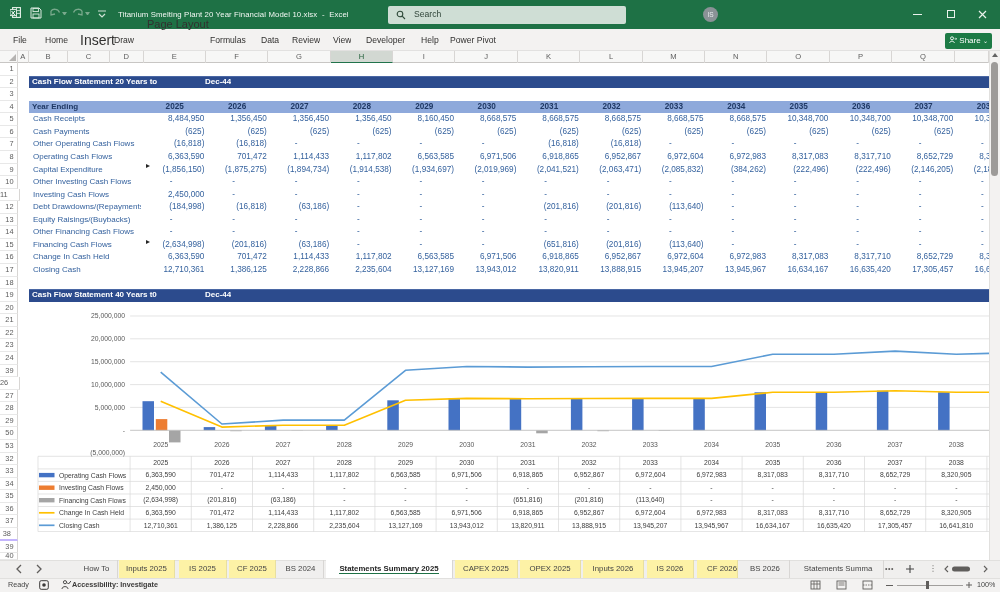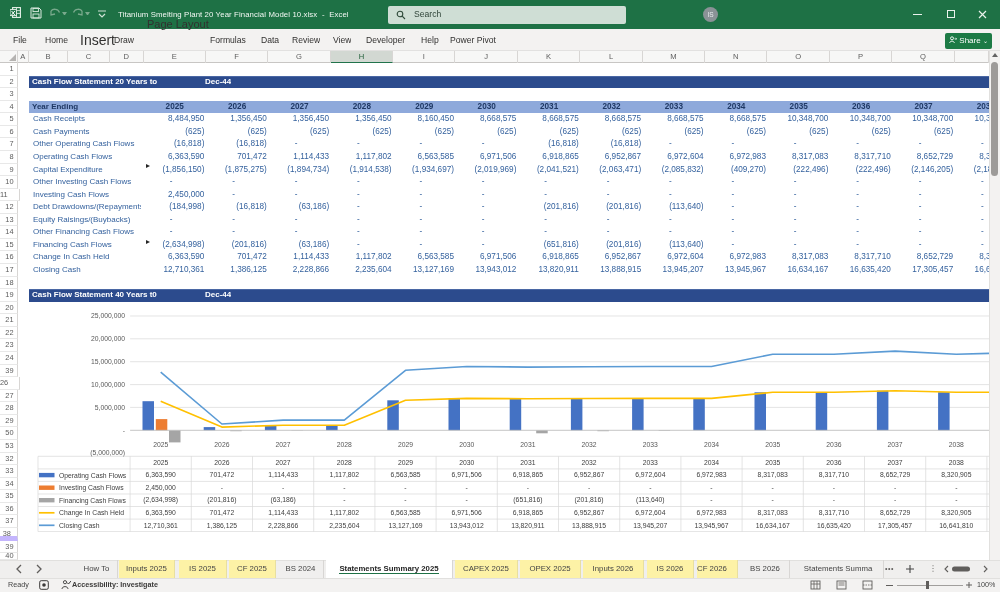--- a/index.html
+++ b/index.html
@@ -117,21 +117,21 @@
 <div class="abs" style="left:0;top:402.28200000000004px;width:17.5px;height:12.565999999999974px;border-right:1px solid #d8d6d4;border-bottom:1px solid #e8e8e8;color:#5c5c5c;font-size:7.4px;text-align:right;line-height:12.565999999999974px;padding-right:3px">28</div>
 <div class="abs" style="left:0;top:414.848px;width:17.5px;height:12.565999999999974px;border-right:1px solid #d8d6d4;border-bottom:1px solid #e8e8e8;color:#5c5c5c;font-size:7.4px;text-align:right;line-height:12.565999999999974px;padding-right:3px">29</div>
 <div class="abs" style="left:0;top:427.41400000000004px;width:17.5px;height:12.565999999999974px;border-right:1px solid #d8d6d4;border-bottom:1px solid #e8e8e8;color:#5c5c5c;font-size:7.4px;text-align:right;line-height:12.565999999999974px;padding-right:3px">50</div>
 <div class="abs" style="left:0;top:439.98px;width:17.5px;height:12.565999999999974px;border-right:1px solid #d8d6d4;border-bottom:1px solid #e8e8e8;color:#5c5c5c;font-size:7.4px;text-align:right;line-height:12.565999999999974px;padding-right:3px">53</div>
 <div class="abs" style="left:0;top:452.54600000000005px;width:17.5px;height:12.565999999999974px;border-right:1px solid #d8d6d4;border-bottom:1px solid #e8e8e8;color:#5c5c5c;font-size:7.4px;text-align:right;line-height:12.565999999999974px;padding-right:3px">32</div>
 <div class="abs" style="left:0;top:465.112px;width:17.5px;height:12.565999999999974px;border-right:1px solid #d8d6d4;border-bottom:1px solid #e8e8e8;color:#5c5c5c;font-size:7.4px;text-align:right;line-height:12.565999999999974px;padding-right:3px">33</div>
 <div class="abs" style="left:0;top:477.678px;width:17.5px;height:12.565999999999974px;border-right:1px solid #d8d6d4;border-bottom:1px solid #e8e8e8;color:#5c5c5c;font-size:7.4px;text-align:right;line-height:12.565999999999974px;padding-right:3px">34</div>
 <div class="abs" style="left:0;top:490.244px;width:17.5px;height:12.565999999999974px;border-right:1px solid #d8d6d4;border-bottom:1px solid #e8e8e8;color:#5c5c5c;font-size:7.4px;text-align:right;line-height:12.565999999999974px;padding-right:3px">35</div>
 <div class="abs" style="left:0;top:502.81px;width:17.5px;height:12.565999999999974px;border-right:1px solid #d8d6d4;border-bottom:1px solid #e8e8e8;color:#5c5c5c;font-size:7.4px;text-align:right;line-height:12.565999999999974px;padding-right:3px">36</div>
 <div class="abs" style="left:0;top:515.376px;width:17.5px;height:12.566000000000031px;border-right:1px solid #d8d6d4;border-bottom:1px solid #e8e8e8;color:#5c5c5c;font-size:7.4px;text-align:right;line-height:12.566000000000031px;padding-right:3px">37</div>
-<div class="abs" style="left:0;top:527.942px;width:17.5px;height:12.566000000000031px;border-right:1px solid #d8d6d4;border-bottom:5px solid #c4b5fd;color:#5c5c5c;font-size:7.4px;text-align:center;line-height:12.566000000000031px;padding-right:3px">38</div>
+<div class="abs" style="left:0;top:527.942px;width:17.5px;height:12.566000000000031px;border-right:1px solid #d8d6d4;border-bottom:2px solid #c4b5fd;color:#5c5c5c;font-size:7.4px;text-align:center;line-height:12.566000000000031px;padding-right:3px">38</div>
 <div class="abs" style="left:0;top:540.508px;width:17.5px;height:12.566000000000031px;border-right:1px solid #d8d6d4;border-bottom:1px solid #e8e8e8;color:#5c5c5c;font-size:7.4px;text-align:right;line-height:12.566000000000031px;padding-right:3px">39</div>
 <div class="abs" style="left:0;top:553.0740000000001px;width:17.5px;height:6.925999999999931px;border-right:1px solid #d8d6d4;border-bottom:1px solid #e8e8e8;color:#5c5c5c;font-size:7.4px;text-align:right;line-height:6.925999999999931px;padding-right:3px">40</div>
 <div class="abs" style="left:29px;top:75.566px;width:960px;height:12.566px;background:#2c4b8d;border-top:1px solid #4a67a4"></div>
 <div class="abs tt" style="left:32px;top:75.566px;height:12.566px;line-height:12.566px;font-size:8px;font-weight:bold;color:#fff">Cash Flow Statement 20 Years to</div>
 <div class="abs tt" style="left:205px;top:75.566px;height:12.566px;line-height:12.566px;font-size:8px;font-weight:bold;color:#fff">Dec-44</div>
 <div class="abs" style="left:29px;top:289.188px;width:960px;height:12.566px;background:#2c4b8d;border-top:1px solid #4a67a4"></div>
 <div class="abs tt" style="left:32px;top:289.188px;height:12.566px;line-height:12.566px;font-size:8px;font-weight:bold;color:#fff">Cash Flow Statement 40 Years t0</div>
 <div class="abs tt" style="left:205px;top:289.188px;height:12.566px;line-height:12.566px;font-size:8px;font-weight:bold;color:#fff">Dec-44</div>
 <div class="abs" style="left:29px;top:100.69800000000001px;width:960px;height:12.566px;background:#8fa8d8;background:#8ea9db"></div>
 <div class="abs tt" style="left:32px;top:100.69800000000001px;height:12.566px;line-height:12.566px;font-size:8px;font-weight:bold;color:#1f3864">Year Ending</div>
@@ -212,21 +212,21 @@
 <div class="abs tt" style="left:33px;top:163.52800000000002px;width:107.5px;height:12.566px;line-height:12.566px;font-size:8px;color:#35629e">Capital Expenditure</div>
 <div class="abs tt" style="left:143.5px;top:163.52800000000002px;width:60.9px;height:12.566px;line-height:12.566px;font-size:8.2px;color:#35629e;text-align:right">(1,856,150)</div>
 <div class="abs tt" style="left:205.9px;top:163.52800000000002px;width:60.9px;height:12.566px;line-height:12.566px;font-size:8.2px;color:#35629e;text-align:right">(1,875,275)</div>
 <div class="abs tt" style="left:268.3px;top:163.52800000000002px;width:60.9px;height:12.566px;line-height:12.566px;font-size:8.2px;color:#35629e;text-align:right">(1,894,734)</div>
 <div class="abs tt" style="left:330.7px;top:163.52800000000002px;width:60.9px;height:12.566px;line-height:12.566px;font-size:8.2px;color:#35629e;text-align:right">(1,914,538)</div>
 <div class="abs tt" style="left:393.1px;top:163.52800000000002px;width:60.9px;height:12.566px;line-height:12.566px;font-size:8.2px;color:#35629e;text-align:right">(1,934,697)</div>
 <div class="abs tt" style="left:455.5px;top:163.52800000000002px;width:60.9px;height:12.566px;line-height:12.566px;font-size:8.2px;color:#35629e;text-align:right">(2,019,969)</div>
 <div class="abs tt" style="left:517.9px;top:163.52800000000002px;width:60.9px;height:12.566px;line-height:12.566px;font-size:8.2px;color:#35629e;text-align:right">(2,041,521)</div>
 <div class="abs tt" style="left:580.3px;top:163.52800000000002px;width:60.9px;height:12.566px;line-height:12.566px;font-size:8.2px;color:#35629e;text-align:right">(2,063,471)</div>
 <div class="abs tt" style="left:642.7px;top:163.52800000000002px;width:60.9px;height:12.566px;line-height:12.566px;font-size:8.2px;color:#35629e;text-align:right">(2,085,832)</div>
-<div class="abs tt" style="left:705.1px;top:163.52800000000002px;width:60.9px;height:12.566px;line-height:12.566px;font-size:8.2px;color:#35629e;text-align:right">(409,270)</div>
+<div class="abs tt" style="left:705.1px;top:163.52800000000002px;width:60.9px;height:12.566px;line-height:12.566px;font-size:8.2px;color:#35629e;text-align:right">(384,262)</div>
 <div class="abs tt" style="left:767.5px;top:163.52800000000002px;width:60.9px;height:12.566px;line-height:12.566px;font-size:8.2px;color:#35629e;text-align:right">(222,496)</div>
 <div class="abs tt" style="left:829.9px;top:163.52800000000002px;width:60.9px;height:12.566px;line-height:12.566px;font-size:8.2px;color:#35629e;text-align:right">(222,496)</div>
 <div class="abs tt" style="left:892.3px;top:163.52800000000002px;width:60.9px;height:12.566px;line-height:12.566px;font-size:8.2px;color:#35629e;text-align:right">(2,146,205)</div>
 <div class="abs tt" style="left:954.6999999999999px;top:163.52800000000002px;width:60.9px;height:12.566px;line-height:12.566px;font-size:8.2px;color:#35629e;text-align:right">(2,189,129)</div>
 <div class="abs tt" style="left:33px;top:176.094px;width:107.5px;height:12.566px;line-height:12.566px;font-size:8px;color:#35629e">Other Investing Cash Flows</div>
 <div class="abs tt" style="left:143.5px;top:176.094px;width:62.4px;height:12.566px;line-height:12.566px;font-size:8.2px;color:#35629e;text-align:center;padding-right:7px">-</div>
 <div class="abs tt" style="left:205.9px;top:176.094px;width:62.4px;height:12.566px;line-height:12.566px;font-size:8.2px;color:#35629e;text-align:center;padding-right:7px">-</div>
 <div class="abs tt" style="left:268.3px;top:176.094px;width:62.4px;height:12.566px;line-height:12.566px;font-size:8.2px;color:#35629e;text-align:center;padding-right:7px">-</div>
 <div class="abs tt" style="left:330.7px;top:176.094px;width:62.4px;height:12.566px;line-height:12.566px;font-size:8.2px;color:#35629e;text-align:center;padding-right:7px">-</div>
 <div class="abs tt" style="left:393.1px;top:176.094px;width:62.4px;height:12.566px;line-height:12.566px;font-size:8.2px;color:#35629e;text-align:center;padding-right:7px">-</div>
@@ -528,21 +528,21 @@
 <div class="abs tt" style="left:76px;top:560px;width:42px;height:18px;font-size:7.8px;text-align:center;line-height:18px;border-right:1px solid #d8d6d4;color:#444">How To</div>
 <div class="abs tt" style="left:119px;top:560px;width:56px;height:18px;font-size:7.8px;text-align:center;line-height:18px;background:#fdf2a6;border-right:1px solid #e8dfa0;color:#444">Inputs 2025</div>
 <div class="abs tt" style="left:179px;top:560px;width:48px;height:18px;font-size:7.8px;text-align:center;line-height:18px;background:#fdf2a6;border-right:1px solid #e8dfa0;color:#444">IS 2025</div>
 <div class="abs tt" style="left:229px;top:560px;width:47px;height:18px;font-size:7.8px;text-align:center;line-height:18px;background:#fdf2a6;border-right:1px solid #e8dfa0;color:#444">CF 2025</div>
 <div class="abs tt" style="left:278px;top:560px;width:46px;height:18px;font-size:7.8px;text-align:center;line-height:18px;border-right:1px solid #d8d6d4;color:#444">BS 2024</div>
 <div class="abs tt" style="left:326px;top:560px;width:127px;height:18px;font-size:7.8px;text-align:center;line-height:18px;background:#ffffff;border-right:1px solid #d8d6d4;color:#262626;font-weight:bold"><span style="border-bottom:1.6px solid #1e7145;padding-bottom:0">Statements Summary 2025</span></div>
 <div class="abs tt" style="left:455px;top:560px;width:63px;height:18px;font-size:7.8px;text-align:center;line-height:18px;background:#fdf2a6;border-right:1px solid #e8dfa0;color:#444">CAPEX 2025</div>
 <div class="abs tt" style="left:520px;top:560px;width:61px;height:18px;font-size:7.8px;text-align:center;line-height:18px;background:#fdf2a6;border-right:1px solid #e8dfa0;color:#444">OPEX 2025</div>
 <div class="abs tt" style="left:583px;top:560px;width:61px;height:18px;font-size:7.8px;text-align:center;line-height:18px;background:#fdf2a6;border-right:1px solid #e8dfa0;color:#444">Inputs 2026</div>
 <div class="abs tt" style="left:647px;top:560px;width:47px;height:18px;font-size:7.8px;text-align:center;line-height:18px;background:#fdf2a6;border-right:1px solid #e8dfa0;color:#444">IS 2026</div>
-<div class="abs tt" style="left:697px;top:560px;width:41px;height:18px;font-size:7.8px;text-align:left;line-height:18px;background:#fdf2a6;border-right:1px solid #e8dfa0;color:#444">CF 2026</div>
+<div class="abs tt" style="left:697px;top:560px;width:41px;height:18px;font-size:7.8px;text-align:right;line-height:18px;background:#fdf2a6;border-right:1px solid #e8dfa0;color:#444">CF 2026</div>
 <div class="abs tt" style="left:741px;top:560px;width:49px;height:18px;font-size:7.8px;text-align:center;line-height:18px;border-right:1px solid #d8d6d4;color:#444">BS 2026</div>
 <div class="abs tt" style="left:793px;top:560px;width:91px;height:18px;font-size:7.8px;text-align:center;line-height:18px;border-right:1px solid #d8d6d4;color:#444">Statements Summa</div>
 <div class="abs" style="left:885px;top:560px;height:18px;line-height:18px;font-size:7px;color:#605e5c;letter-spacing:0.5px">•••</div>
 <svg class="abs" style="left:905px;top:564px" width="10" height="10" viewBox="0 0 10 10">
     <path d="M5 1 L5 9 M1 5 L9 5" stroke="#444" stroke-width="1.1"></path>
   </svg>
 <div class="abs" style="left:929px;top:560px;height:18px;line-height:18px;font-size:8px;color:#605e5c">⋮</div>
 <svg class="abs" style="left:944px;top:565px" width="46" height="8" viewBox="0 0 46 8">
     <path d="M4 1 L1 4 L4 7" fill="none" stroke="#605e5c" stroke-width="1.1"></path>
     <rect x="8" y="1.5" width="18" height="5" rx="2.5" fill="#605e5c"></rect>

